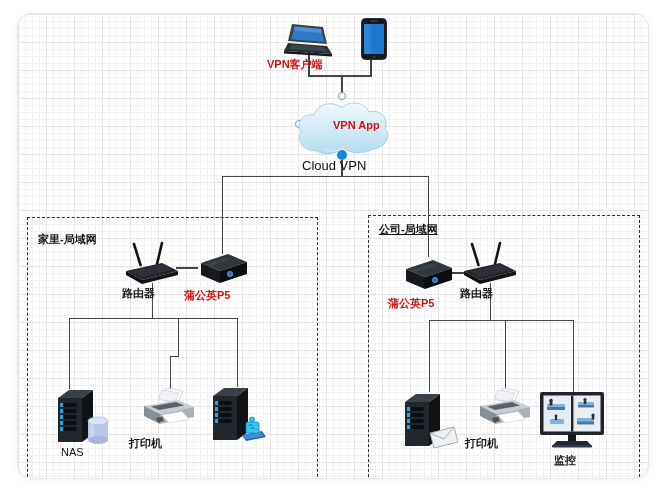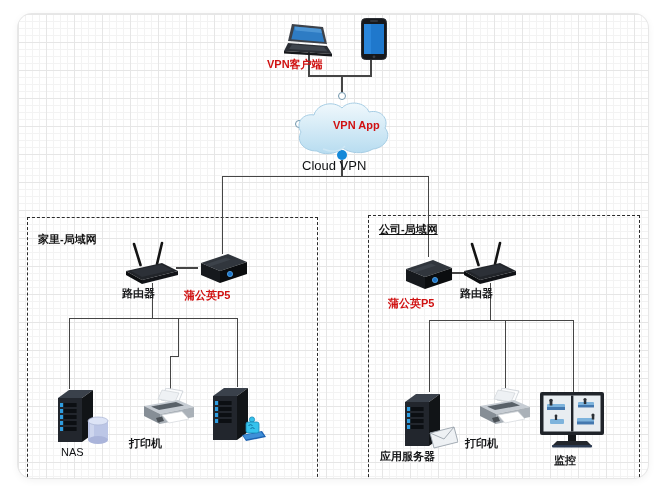--- a/index.html
+++ b/index.html
@@ -232,21 +232,20 @@
             <rect x="8.6" y="21" width="13" height="4" fill="#0c0f13"></rect>
           <rect x="5" y="27" width="3.2" height="4" fill="#2f9de0"></rect>
             <rect x="8.6" y="27" width="13" height="4" fill="#0c0f13"></rect>
           <rect x="5" y="33" width="3.2" height="4" fill="#2f9de0"></rect>
             <rect x="8.6" y="33" width="13" height="4" fill="#0c0f13"></rect>
         </g>
         <polygon points="28,41 52,35 56,50 32,56" fill="#eef1f4" stroke="#9aa3ac" stroke-width="0.9"></polygon>
         <polyline points="28,41 42,47 52,35" fill="none" stroke="#9aa3ac" stroke-width="0.9"></polyline>
       </svg>
     </div>
-    <div class="lbl" style="left:362px;top:435px;width:100px;">应用服务器</div>
 
     <div class="dev" style="left:460px;top:374px;">
       <svg width="54" height="46" viewBox="0 0 54 46">
         <polygon points="24,0 41,3 36,15 19,12" fill="#fbfcfd" stroke="#c9ced4" stroke-width="0.8"></polygon>
         <polygon points="20,2 37,5 33,14 16,11" fill="#eef1f4" stroke="#c9ced4" stroke-width="0.6"></polygon>
         <polygon points="2,18 36,12 52,19 18,26" fill="#c6ccd3"></polygon>
         <polygon points="9,18.5 34,14 42,17.5 17,22" fill="#596169"></polygon>
         <polygon points="2,18 2,28 18,36 18,26" fill="#868e96"></polygon>
         <polygon points="18,26 18,36 52,29 52,19" fill="#aab1b8"></polygon>
         <polygon points="20,27 40,23.5 47,31 27,35" fill="#ffffff" stroke="#d3d7db" stroke-width="0.7"></polygon>

